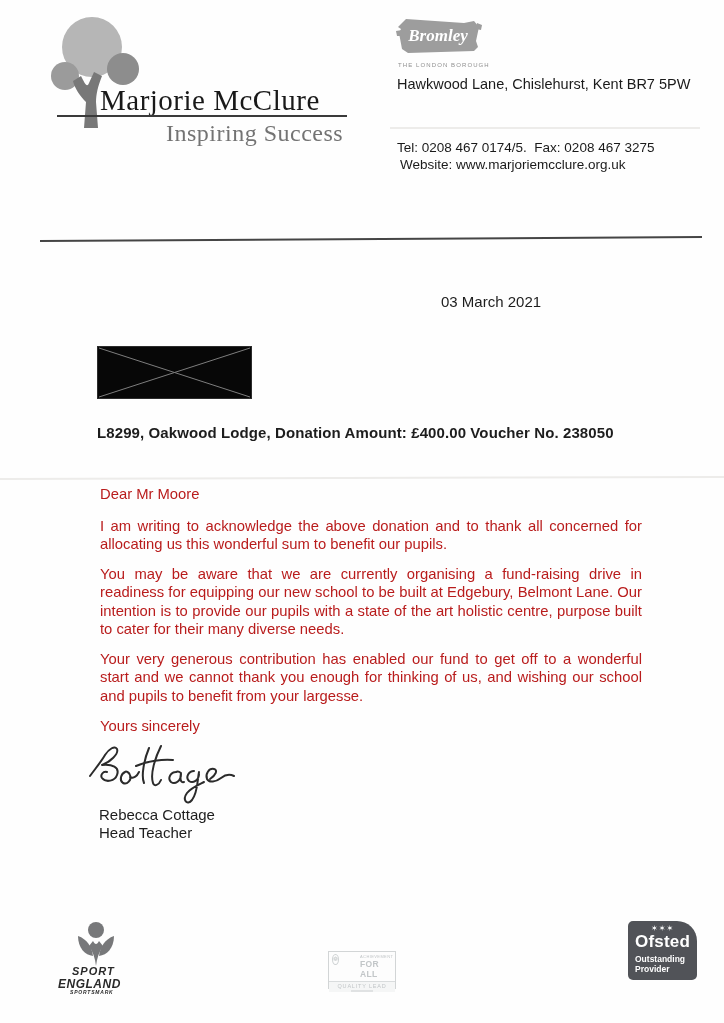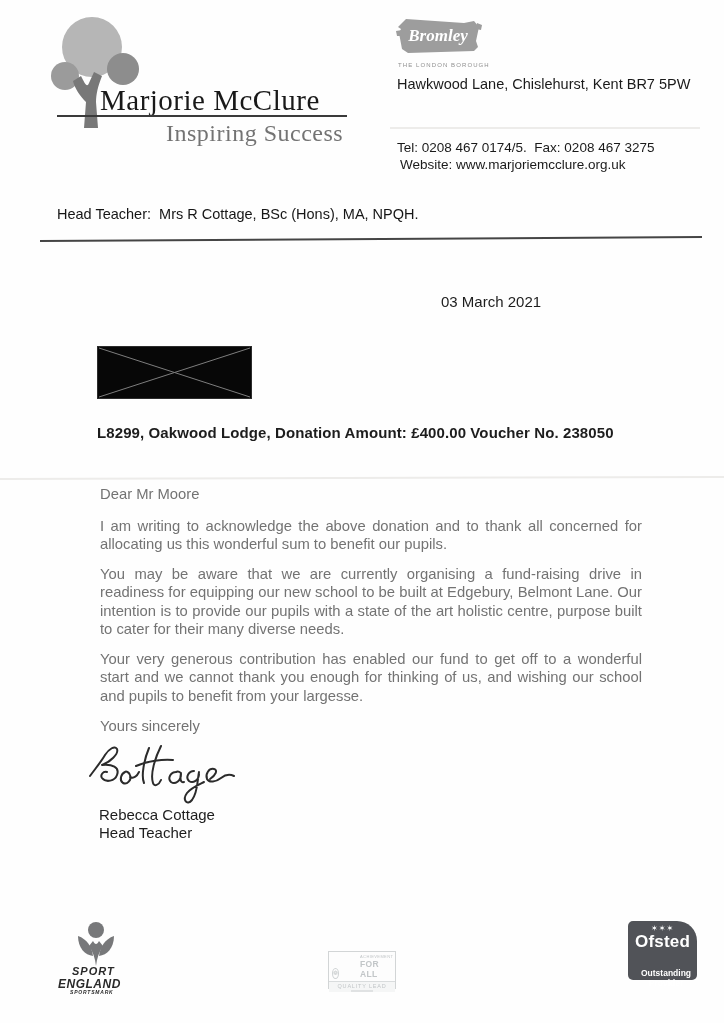--- a/index.html
+++ b/index.html
@@ -32,71 +32,70 @@
   .rule{background:#454545;height:2px;transform:rotate(-0.35deg);}
   .crease{background:#edecea;height:2px;}
 
   
   .date{font-size:15px;}
   .recipient{font-size:11px;margin-top:40px;}
   .redaction{
     width:153px;height:51px;background:#070707;border:1px solid #2c2c2c;
   }
   .subject{font-size:15px;font-weight:bold;letter-spacing:0.1px;}
-  .bodytext{width:542px;font-size:14.8px;line-height:18.5px;color:#737373;}
+  .bodytext{width:542px;font-size:14.8px;line-height:18.5px;color:#b91c1c;}
   .bodytext p{margin:0 0 11px 0;text-align:justify;}
   .bodytext .salutation{margin-bottom:13px;text-align:left;}
   .bodytext .closing{margin-top:12px;text-align:left;}
   .sig-block{font-size:15px;line-height:17.5px;}
 
   
   .sport-text{font-style:italic;font-weight:bold;color:#2a2a2a;line-height:1.05;}
   .sport-l1{font-size:11px;letter-spacing:1px;margin-left:14px;}
   .sport-l2{font-size:12px;letter-spacing:0.5px;}
   .sport-l3{font-size:5px;letter-spacing:0.8px;margin-left:12px;}
 
   .afa-badge{
     width:66px;height:36px;border:1px solid #d2d5d6;background:#fdfdfd;
     color:#c2c6c8;display:flex;flex-direction:column;
   }
-  .afa-top{flex:1;display:flex;align-items:flex-end;padding:2px 3px;gap:21px;}
+  .afa-top{flex:1;display:flex;align-items:flex-start;padding:2px 3px;gap:21px;}
   .afa-crest{width:9px;height:9px;border:1px solid #cfd3d4;border-radius:50%;
     font-size:6px;line-height:8px;text-align:center;color:#c6cacb;}
   .afa-small{font-size:4px;letter-spacing:0.4px;}
   .afa-large{font-size:8.5px;font-weight:bold;letter-spacing:0.3px;}
   .afa-band{height:13px;border-top:1px solid #d9dcdd;background:#f5f6f6;
     text-align:center;font-size:5.5px;letter-spacing:0.8px;line-height:8px;}
   .afa-bar{width:22px;height:2px;background:#e0e2e3;margin:0 auto;}
 
   .ofsted-badge{
     width:69px;height:59px;background:#515358;
     border-radius:5px 20px 5px 5px;color:#fff;
     padding:3px 0 0 7px;box-sizing:border-box;
   }
   .ofsted-stars{font-size:8px;letter-spacing:1px;margin-left:16px;line-height:9px;}
   .ofsted-name{font-size:17px;font-weight:600;line-height:18px;letter-spacing:0.2px;}
-  .ofsted-sub{font-size:8.5px;font-weight:bold;line-height:10px;margin-top:17px;text-align:center;}
+  .ofsted-sub{font-size:8.5px;font-weight:bold;line-height:10px;margin-top:3px;}
 </style>
 </head>
 <body>
 
 <div class="page">
 
   <svg class="abs" style="left:48px;top:14px;" width="96" height="116" viewBox="0 0 96 116">
     <circle cx="44" cy="33" r="30" fill="#b6b6b6"></circle>
     <circle cx="75" cy="55" r="16" fill="#8d8d8d"></circle>
     <circle cx="17" cy="62" r="14" fill="#9b9b9b"></circle>
     <path d="M36,114 L38,88 C32,82 27,75 25,67 L33,62 C37,70 39,74 41,69 L46,58 L54,62 C50,72 48,80 48,88 L50,114 Z" fill="#787878"></path>
   </svg>
 
   <div class="abs school-name" style="left:100px;top:84px;">Marjorie McClure</div>
   <div class="abs name-underline" style="left:57px;top:115px;width:290px;"></div>
   <div class="abs tagline" style="left:166px;top:120px;">Inspiring Success</div>
 
-  <div class="abs head-teacher pre" style="left:57px;top:206px;">Head Teacher:  Mrs R Cottage, BSc (Hons), MA, NPQH.</div>
 
   <div class="abs rule" style="left:40px;top:238px;width:662px;"></div>
 
   <div class="abs bromley-wrap" style="left:394px;top:13px;">
     <svg width="88" height="48" viewBox="0 0 88 48">
       <path d="M8,10 L4,14 L7,16 L5,20 L8,36 L14,40 L80,38 L84,34 L82,28 L85,14 L80,8 L70,10 L12,6 Z" fill="#9d9d9d"></path>
       <path d="M2,18 L8,17 L8,23 L3,23 Z" fill="#9d9d9d"></path>
       <path d="M83,10 L88,12 L87,17 L82,16 Z" fill="#9d9d9d"></path>
       <text x="44" y="28" text-anchor="middle" font-family="Liberation Serif, serif" font-style="italic" font-weight="bold" font-size="17" fill="#ffffff">Bromley</text>
     </svg>

